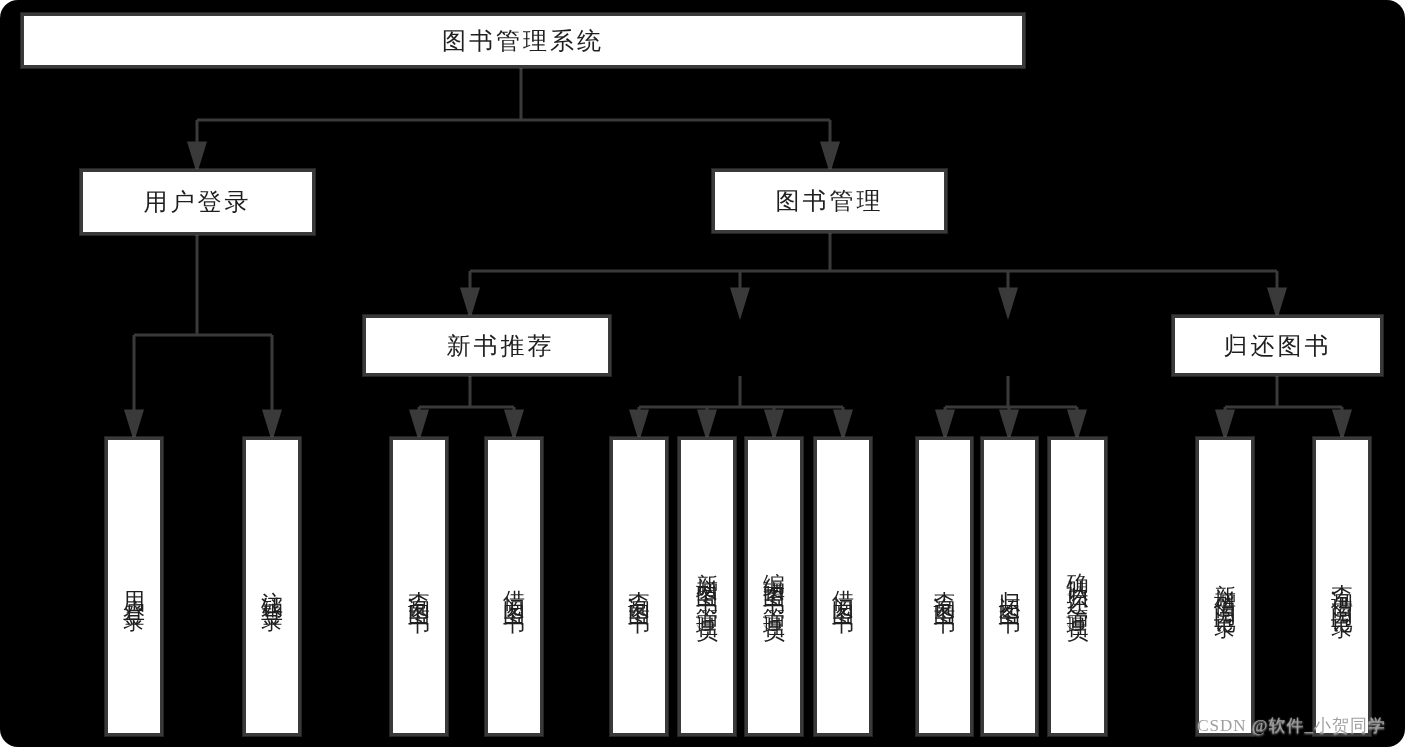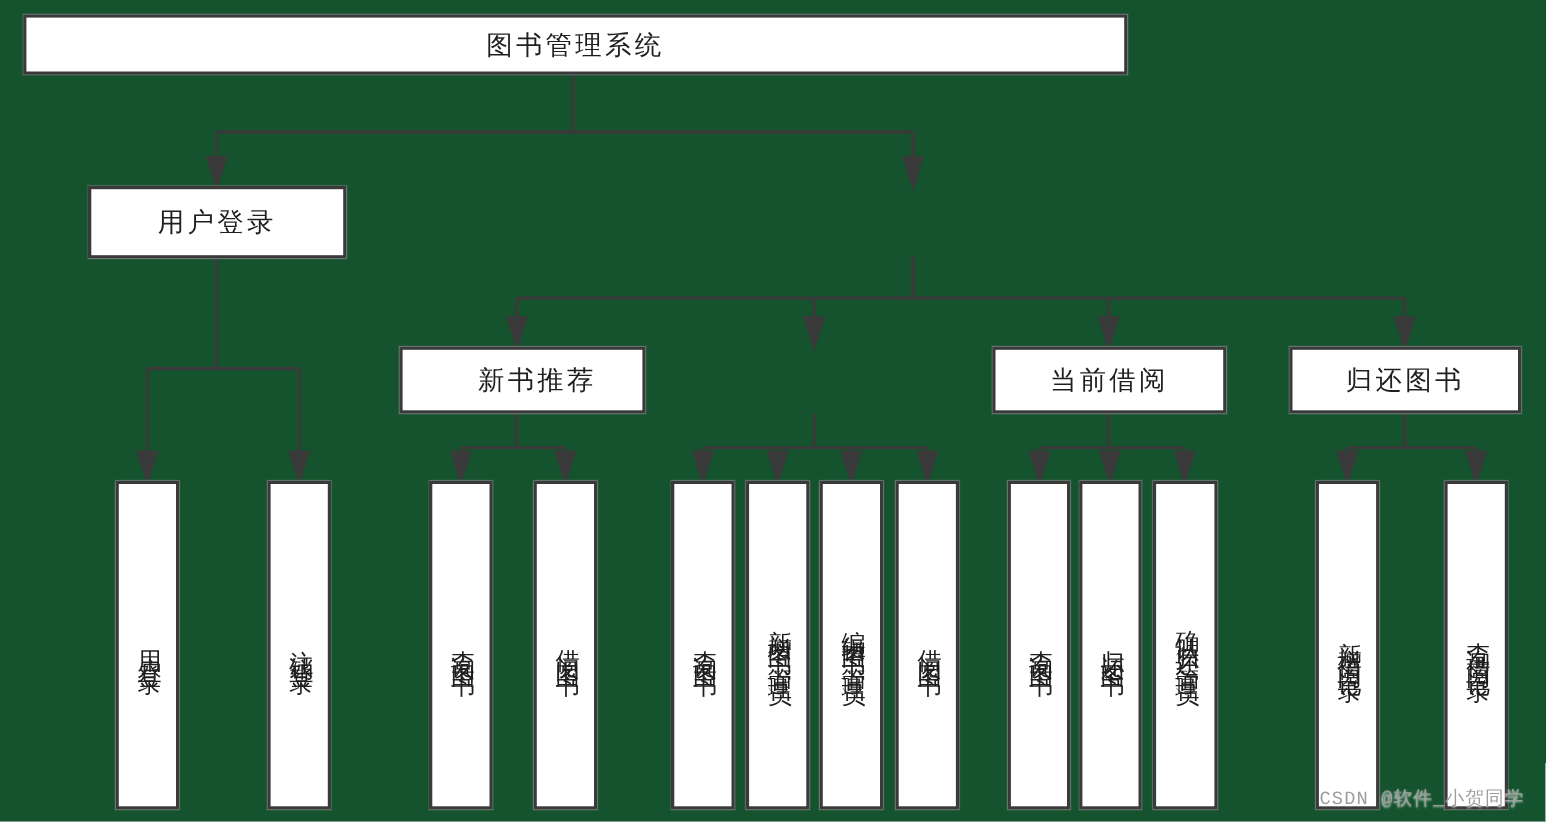--- a/index.html
+++ b/index.html
@@ -1,21 +1,22 @@
 <!DOCTYPE html>
 <html><head>
 <meta charset="utf-8">
 <style>
   html,body{margin:0;padding:0;background:#ffffff;}
   .canvas{
     position:relative;
     width:1405px;height:747px;
-    background:#14532d;
-    font-family:Liberation Mono, monospace;
+    background:#000000;
+    font-family:Liberation Serif, serif;
     overflow:hidden;
+    border-radius:18px;
   }
   svg.connectors{position:absolute;left:0;top:0;z-index:1;}
   .node{
     position:absolute;box-sizing:border-box;
     background:#ffffff;border:3px solid #3a3a3a;
     display:flex;align-items:center;justify-content:center;
     color:#1f1f1f;z-index:2;
     box-shadow:0 0 0 1px rgba(130,130,130,0.28);
   }
   .h-node{font-size:24px;letter-spacing:3px;}
@@ -112,23 +113,23 @@
       <line x1="1225" y1="407" x2="1225" y2="412" fill="none"></line>
       <polygon points="1217,411 1233,411 1225,437"></polygon>
       <line x1="1342" y1="407" x2="1342" y2="412" fill="none"></line>
       <polygon points="1334,411 1350,411 1342,437"></polygon>
     </g>
   </svg>
 
   <div class="node h-node" style="left:21px;top:13px;width:1004px;height:55px;">图书管理系统</div>
 
   <div class="node h-node" style="left:80px;top:169px;width:235px;height:66px;">用户登录</div>
+  <div class="node h-node" style="left:712px;top:169px;width:235px;height:64px;">图书管理</div>
 
-  <div class="node h-node" style="left:363px;top:315px;width:224px;height:61px;padding-left:27px;">新书推荐</div>
-  <div class="node h-node" style="left:902px;top:315px;width:213px;height:61px;">当前借阅</div>
+  <div class="node h-node" style="left:363px;top:315px;width:248px;height:61px;padding-left:27px;">新书推荐</div>
   <div class="node h-node" style="left:1172px;top:315px;width:211px;height:61px;">归还图书</div>
 
   <div class="node leaf" style="left:105px;top:437px;width:58px;height:299px;">
     <span class="vtext">用户登录</span>
   </div>
   <div class="node leaf" style="left:243px;top:437px;width:58px;height:299px;">
     <span class="vtext">注销登录</span>
   </div>
 
   <div class="node leaf" style="left:390px;top:437px;width:58px;height:299px;">

